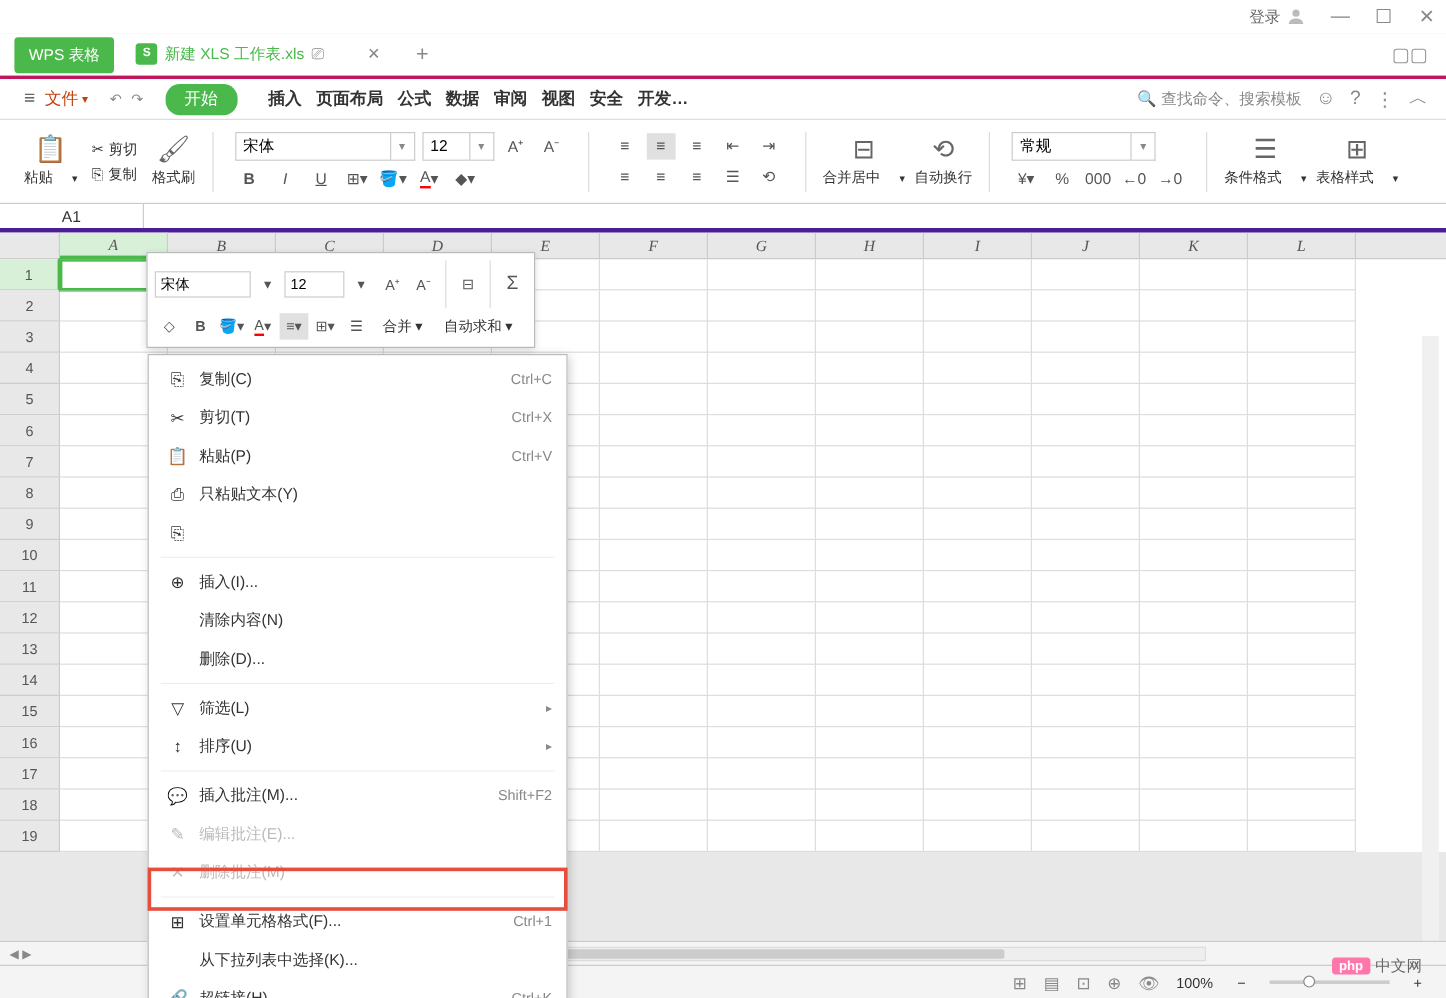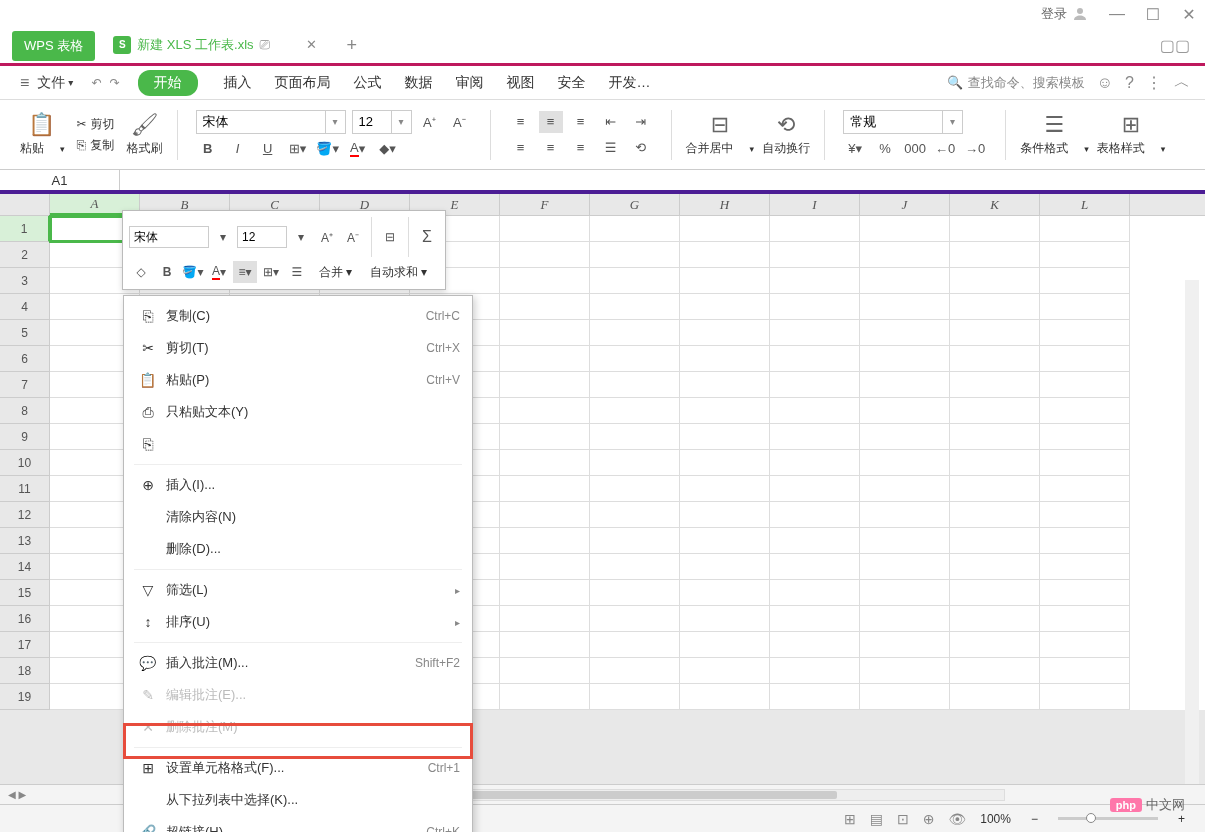--- a/index.html
+++ b/index.html
@@ -19,24 +19,24 @@
     .tab .file-icon { width: 18px; height: 18px; background: #4ab84a; border-radius: 3px; display: flex; align-items: center; justify-content: center; color: #fff; font-size: 10px; font-weight: bold; }
     .tab .close { color: #888; margin-left: 30px; }
     .tab .share { color: #888; }
     .tab-add { width: 30px; height: 30px; display: flex; align-items: center; justify-content: center; color: #888; font-size: 18px; margin-left: 10px; }
     .tabbar .squares { position: absolute; right: 15px; color: #999; }
     
     
     .menubar { height: 34px; background: #fff; display: flex; align-items: center; padding: 0 20px; border-bottom: 1px solid #ddd; gap: 0; position: relative; }
     .menu-left { display: flex; align-items: center; gap: 8px; }
     .menu-hamburger { font-size: 16px; color: #666; }
-    .menu-file { font-size: 14px; color: #404040; display: flex; align-items: center; gap: 3px; }
+    .menu-file { font-size: 14px; color: #c2410c; display: flex; align-items: center; gap: 3px; }
     .menu-arrows { display: flex; gap: 8px; color: #888; font-size: 12px; margin: 0 10px; }
     .menu-start { background: #4ab84a; color: #fff; padding: 4px 16px; border-radius: 12px; font-size: 14px; }
-    .menu-tabs { display: flex; gap: 23px; margin-left: 18px; }
+    .menu-tabs { display: flex; gap: 12px; margin-left: 18px; font-weight: bold; }
     .menu-tabs span { font-size: 14px; color: #333; }
     .menu-right { position: absolute; right: 15px; display: flex; align-items: center; gap: 12px; color: #888; }
     .menu-search { display: flex; align-items: center; gap: 4px; font-size: 13px; }
     .menu-right .iconbtn { font-size: 16px; }
     
     
     .toolbar { height: 70px; background: #fff; display: flex; align-items: center; padding: 0 20px; border-bottom: 1px solid #ccc; gap: 8px; }
     .tool-group { display: flex; flex-direction: column; gap: 4px; padding: 0 4px; }
     .tool-sep { width: 1px; height: 50px; background: #ddd; margin: 0 6px; }
     .tool-btn { display: flex; align-items: center; gap: 4px; font-size: 12px; color: #333; }

